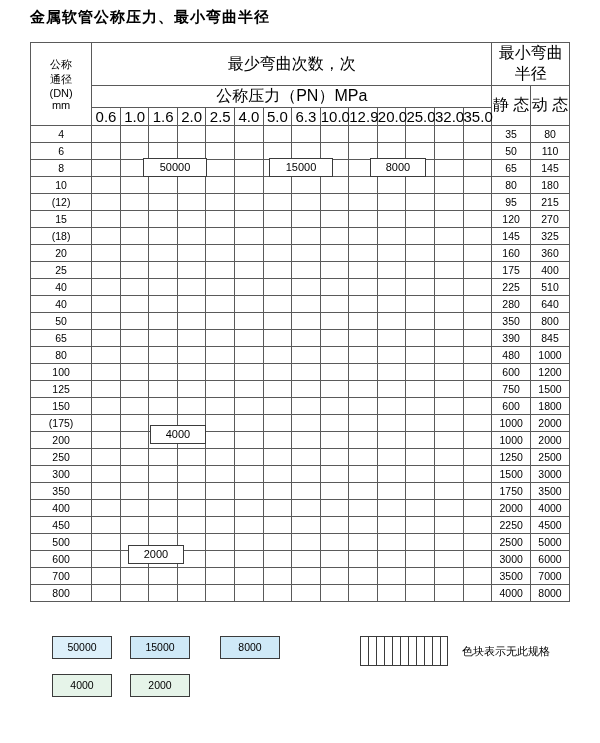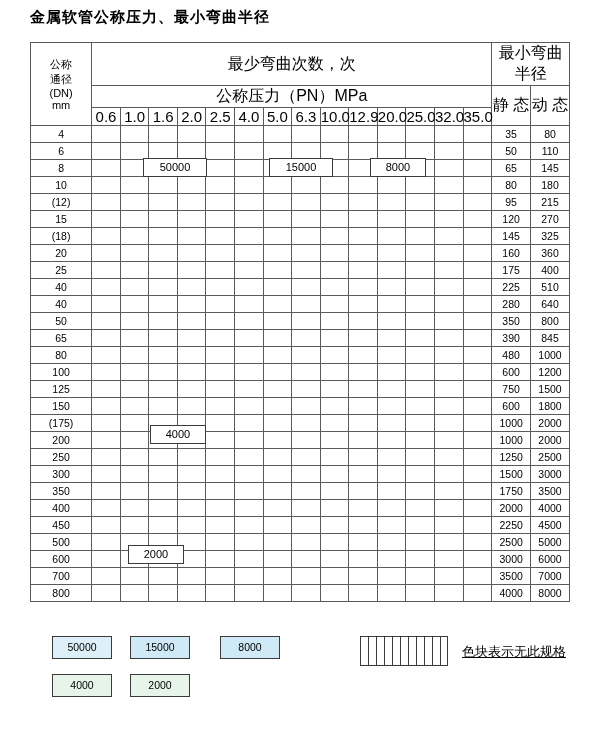--- a/index.html
+++ b/index.html
@@ -77,21 +77,21 @@
     width:58px;height:21px;
     border:1px solid #3b3b3b;
     text-align:center;line-height:21px;
     font-size:10.5px;
     background:#ffffff;
   }
   .lg-box.blue{ background:#ddf0fa; }
   .lg-box.blue2{ background:#cfe9f7; }
   .lg-box.green{ background:#e6f4e9; }
   .lg-box.green2{ background:#e6f4e9; }
-  .lg-text{ position:absolute; font-size:13px; line-height:21px;text-decoration:underline;}
+  .lg-text{ position:absolute; font-size:11px; line-height:21px;}
   .lg-swatch{
     position:absolute;
     width:88px;height:30px;
     border:1px solid #3b3b3b;
     background:#ffffff;
     box-sizing:border-box;
   }
   .lg-swatch .stripes{
     width:100%;height:100%;
     background:repeating-linear-gradient(to right,#ffffff 0 7px,#3b3b3b 7px 8px);

